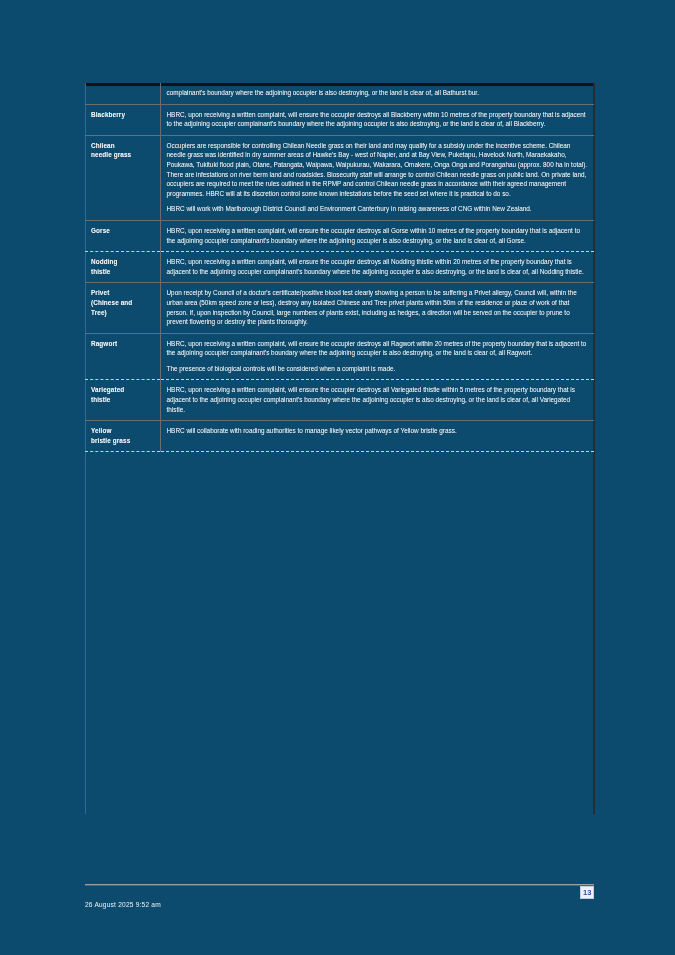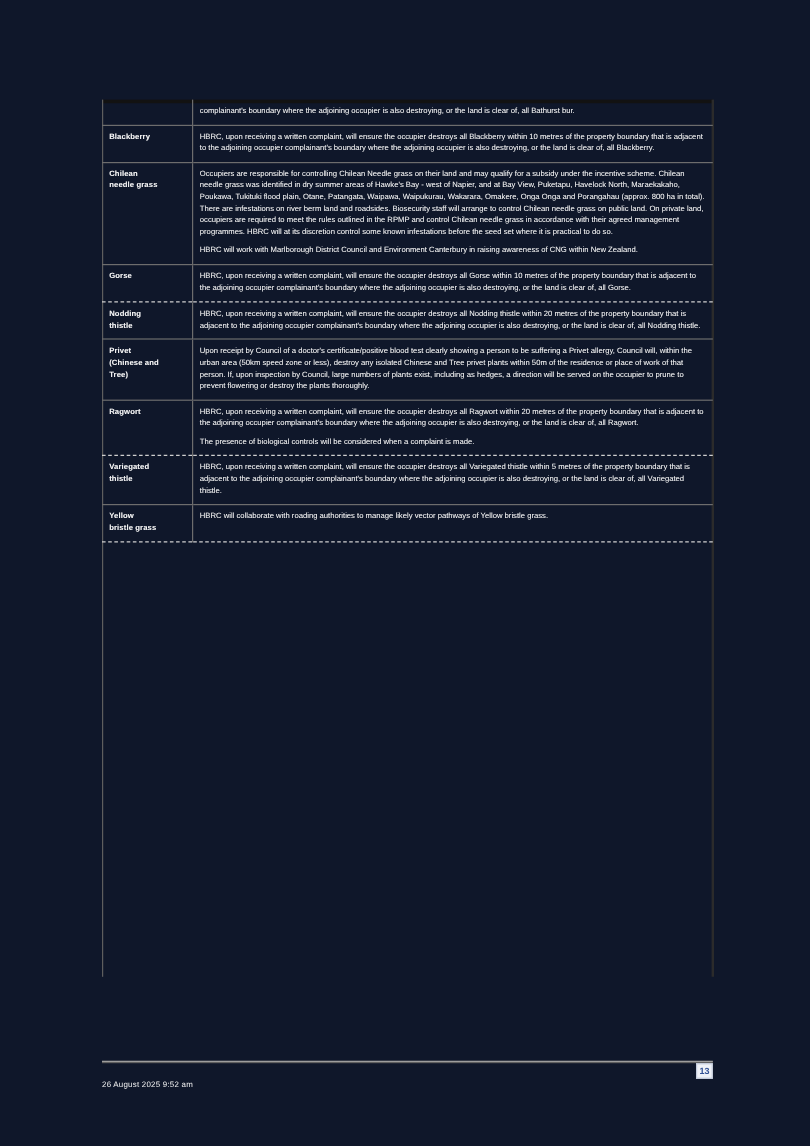--- a/index.html
+++ b/index.html
@@ -10,21 +10,21 @@
     width: 675px; height: 955px;
     background: #808080;
     font-family: "Liberation Sans", sans-serif;
     overflow: hidden;
     position: relative;
   }
   .page {
     position: absolute;
     left: 0; top: 0;
     width: 675px; height: 955px;
-    background: #0f172a;
+    background: #0c4a6e;
   }
   .doc-table {
     position: absolute;
     left: 85px;
     top: 83px;
     width: 509px;
     border-collapse: collapse;
     table-layout: fixed;
   }
   .doc-table tr > * {

